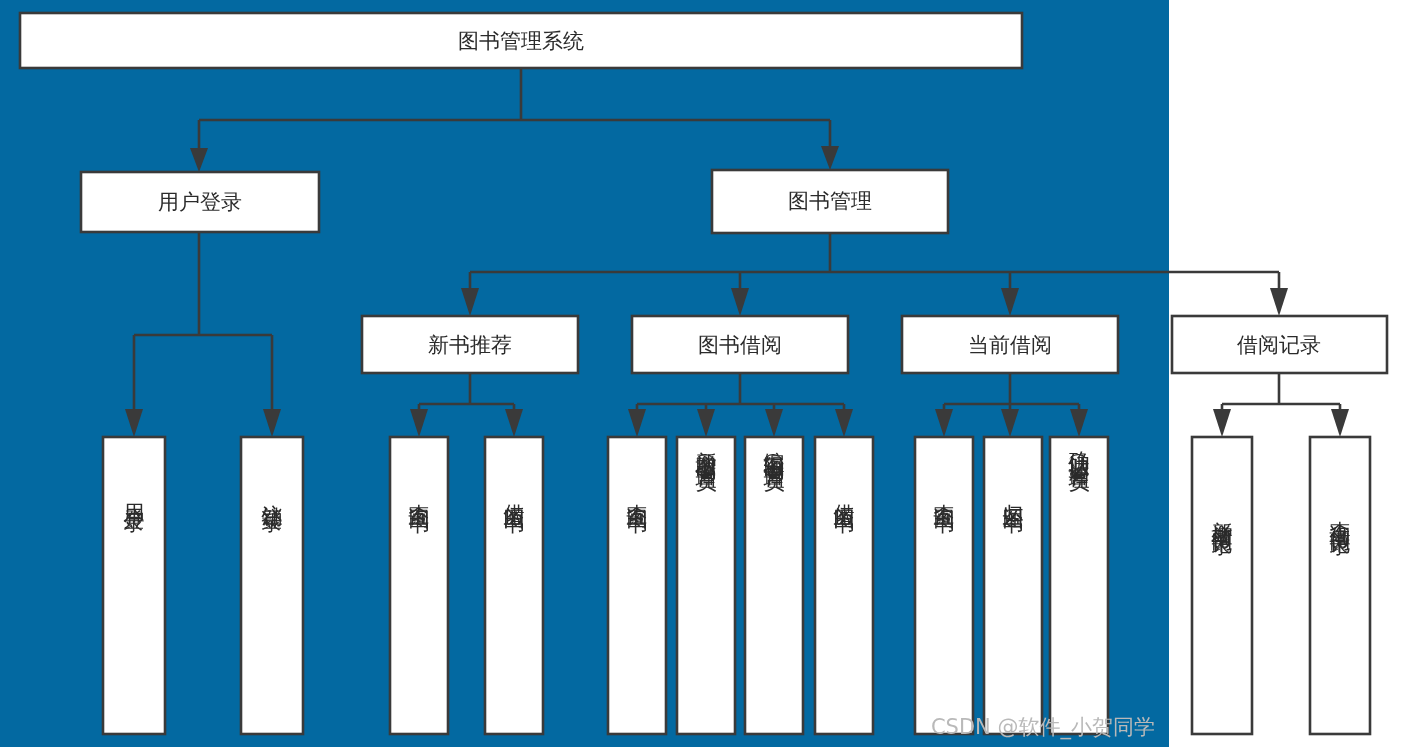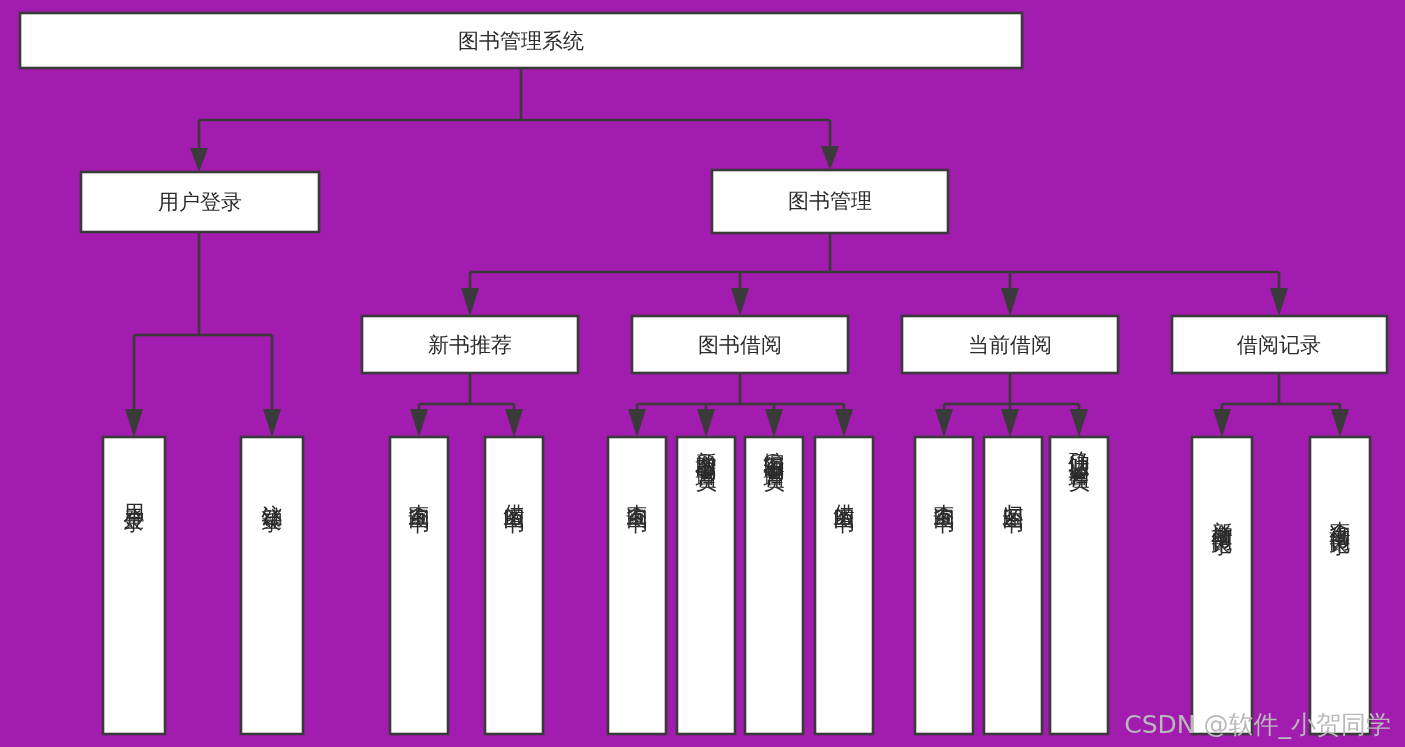--- a/index.html
+++ b/index.html
@@ -8,23 +8,23 @@
     background: #ffffff;
   }
   body {
     width: 1405px;
     height: 747px;
     font-family: "DejaVu Sans", "Liberation Sans", sans-serif;
     overflow: hidden;
   }
   #diagram-root {
     position: relative;
-    width: 1405px;
+    width: 1169px;
     height: 747px;
-    background: #a21caf;
+    background: #0369a1;
   }
   svg#flow-svg {
     position: absolute;
     left: 0;
     top: 0;
     width: 1405px;
     height: 747px;
   }
   .node-box {
     fill: #ffffff;
@@ -55,21 +55,21 @@
   }
   .arrow-head {
     fill: #3a3a3a;
     stroke: none;
   }
   .watermark {
     position: absolute;
     right: 14px;
     bottom: 6px;
     font-family: "DejaVu Sans", "Liberation Sans", sans-serif;
-    font-size: 25px;
+    font-size: 21px;
     color: #b9b9b9;
     white-space: nowrap;
     user-select: none;
   }
 </style>
 </head>
 <body>
 
 <div id="diagram-root">
 

